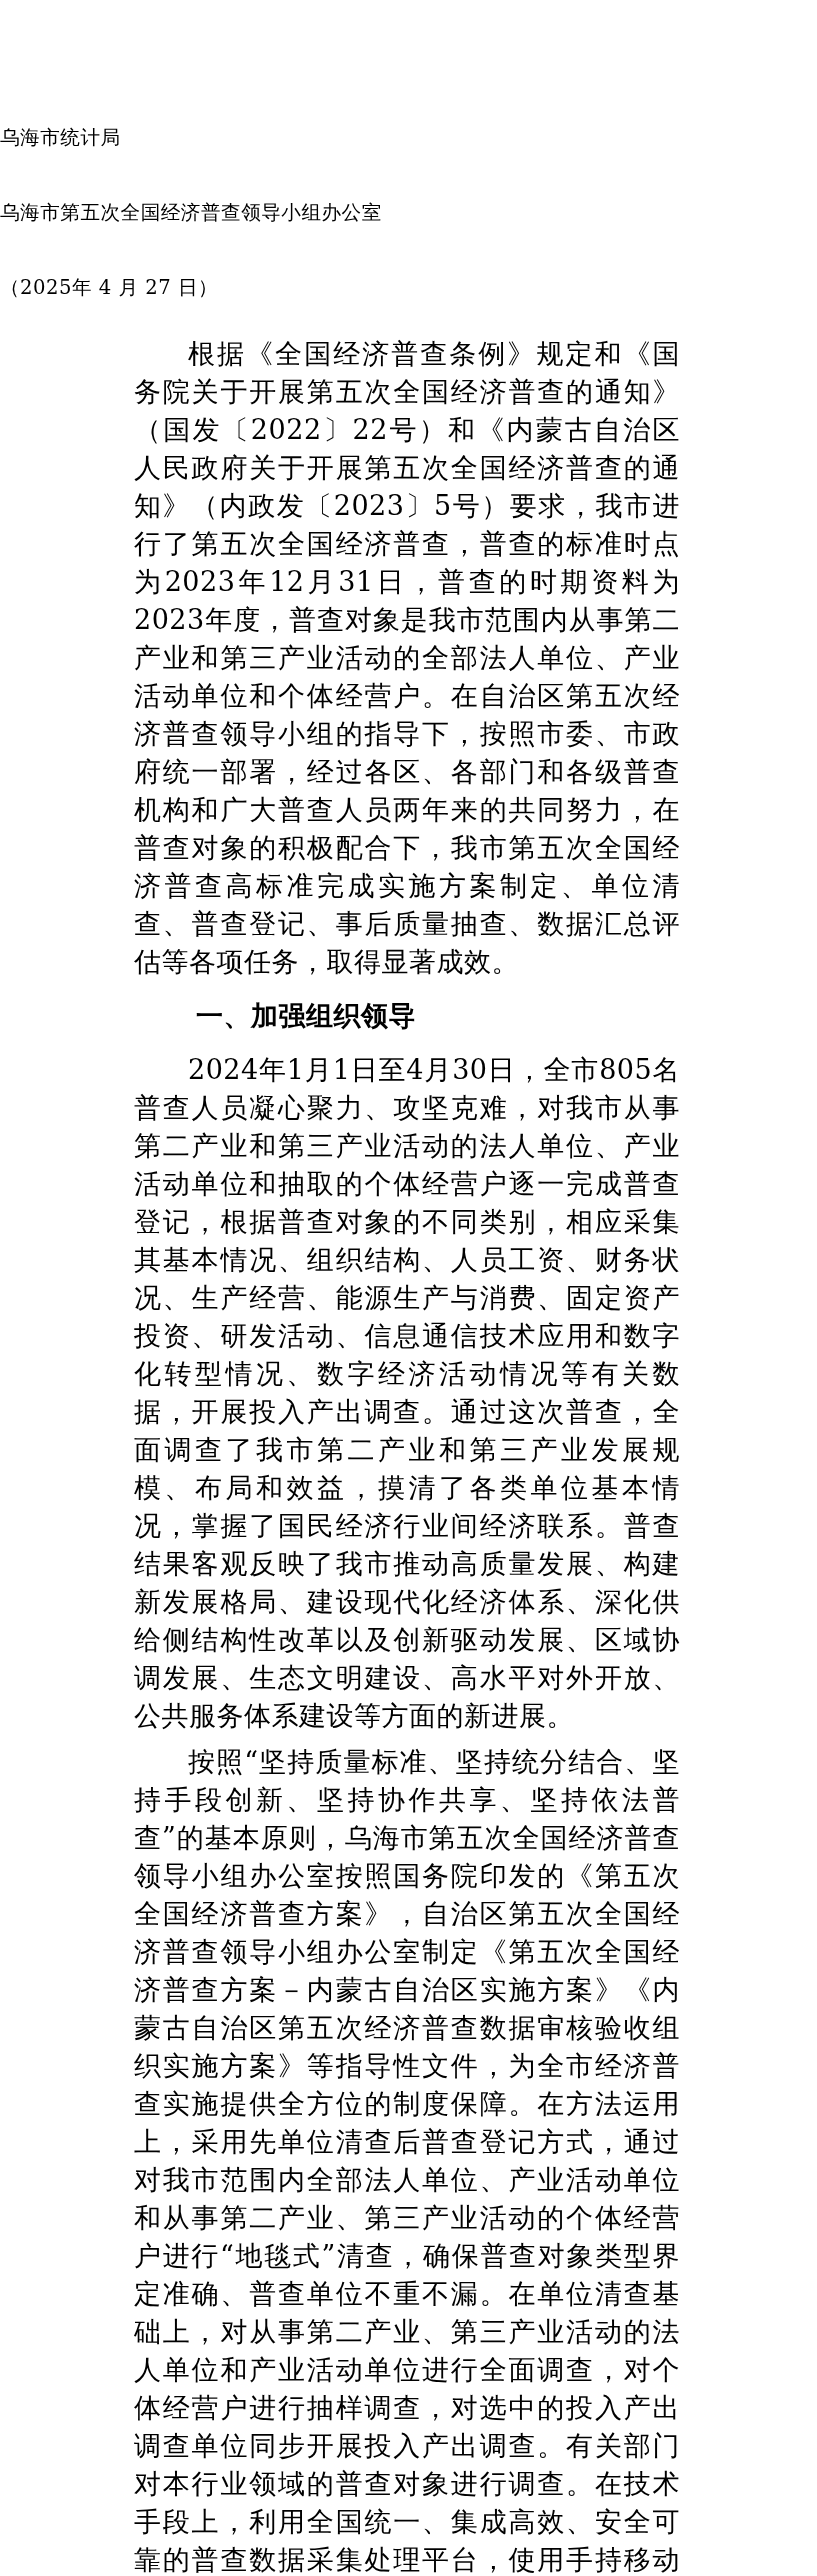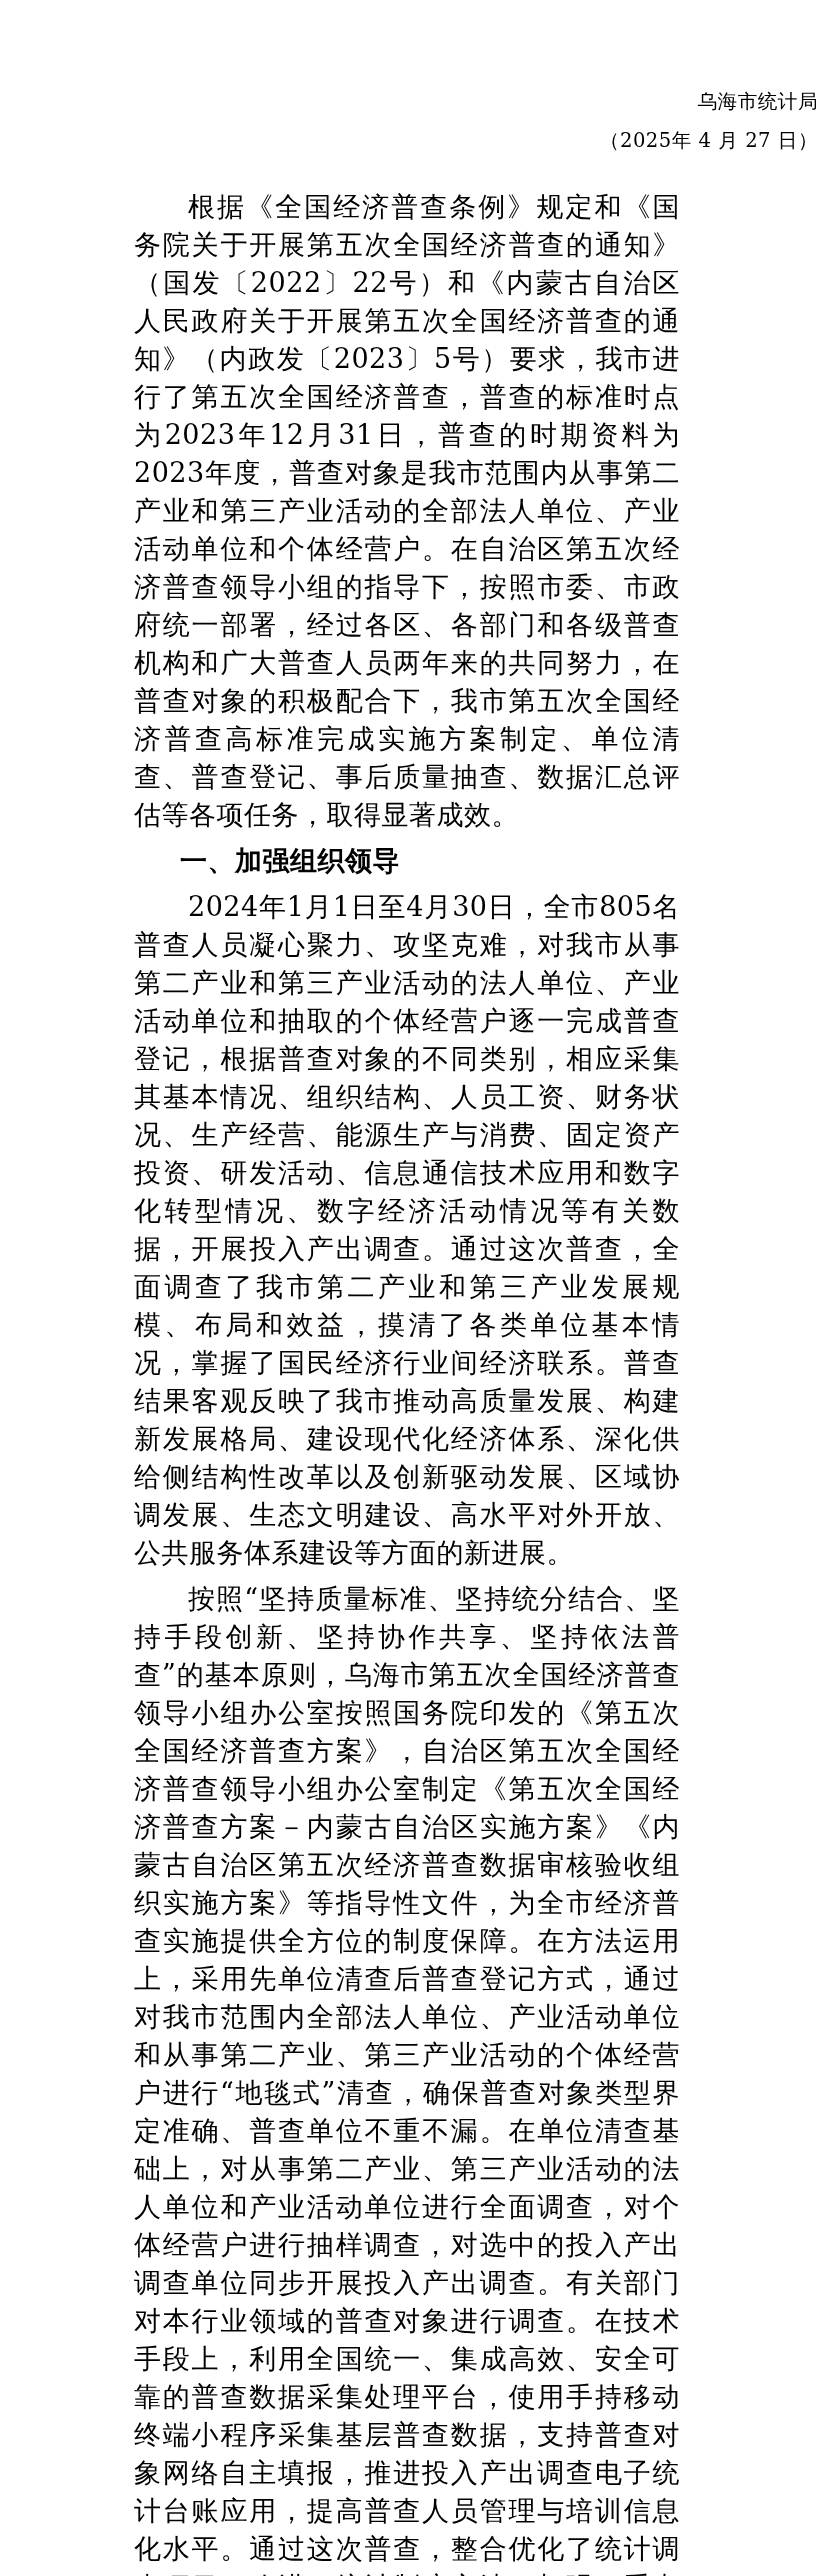--- a/index.html
+++ b/index.html
@@ -4,54 +4,56 @@
 <style>
   html, body { margin: 0; padding: 0; background: #ffffff; }
   body { width: 818px; min-height: 3582px; position: relative; color: #000; }
   .page {
     position: relative;
     width: 818px;
     padding-top: 82px;
     box-sizing: border-box;
   }
   .header-line {
-    text-align: right;
+    text-align: left;
     font-family: "DejaVu Serif", "Liberation Serif", serif;
     font-size: 19.6px;
     line-height: 39px;
     letter-spacing: 0.5px;
+    margin-top: 36px;
   }
   .content {
     margin: 28px 0 0 126px;
     width: 562px;
     font-family: "DejaVu Serif", "Liberation Serif", serif;
     font-size: 27px;
     line-height: 38px;
     text-align: justify;
     letter-spacing: 0.5px;
   }
   .content p {
     margin: 8px;
     text-indent: 2em;
   }
   .content h2 {
-    margin: 0;
+    margin: 16px;
     padding-left: 2em;
     font-family: "DejaVu Sans", "Liberation Sans", sans-serif;
     font-weight: bold;
     font-size: 27px;
     line-height: 38px;
   }
 </style>
 </head>
 <body>
 
 <div class="page">
   <div class="header">
     <div class="header-line">乌海市统计局</div>
+    <div class="header-line">乌海市第五次全国经济普查领导小组办公室</div>
     <div class="header-line">（2025年 4 月 27 日）</div>
   </div>
 
   <div class="content">
     <p>根据《全国经济普查条例》规定和《国务院关于开展第五次全国经济普查的通知》（国发〔2022〕22号）和《内蒙古自治区人民政府关于开展第五次全国经济普查的通知》（内政发〔2023〕5号）要求，我市进行了第五次全国经济普查，普查的标准时点为2023年12月31日，普查的时期资料为2023年度，普查对象是我市范围内从事第二产业和第三产业活动的全部法人单位、产业活动单位和个体经营户。在自治区第五次经济普查领导小组的指导下，按照市委、市政府统一部署，经过各区、各部门和各级普查机构和广大普查人员两年来的共同努力，在普查对象的积极配合下，我市第五次全国经济普查高标准完成实施方案制定、单位清查、普查登记、事后质量抽查、数据汇总评估等各项任务，取得显著成效。</p>
 
     <h2>一、加强组织领导</h2>
 
     <p>2024年1月1日至4月30日，全市805名普查人员凝心聚力、攻坚克难，对我市从事第二产业和第三产业活动的法人单位、产业活动单位和抽取的个体经营户逐一完成普查登记，根据普查对象的不同类别，相应采集其基本情况、组织结构、人员工资、财务状况、生产经营、能源生产与消费、固定资产投资、研发活动、信息通信技术应用和数字化转型情况、数字经济活动情况等有关数据，开展投入产出调查。通过这次普查，全面调查了我市第二产业和第三产业发展规模、布局和效益，摸清了各类单位基本情况，掌握了国民经济行业间经济联系。普查结果客观反映了我市推动高质量发展、构建新发展格局、建设现代化经济体系、深化供给侧结构性改革以及创新驱动发展、区域协调发展、生态文明建设、高水平对外开放、公共服务体系建设等方面的新进展。</p>
 

